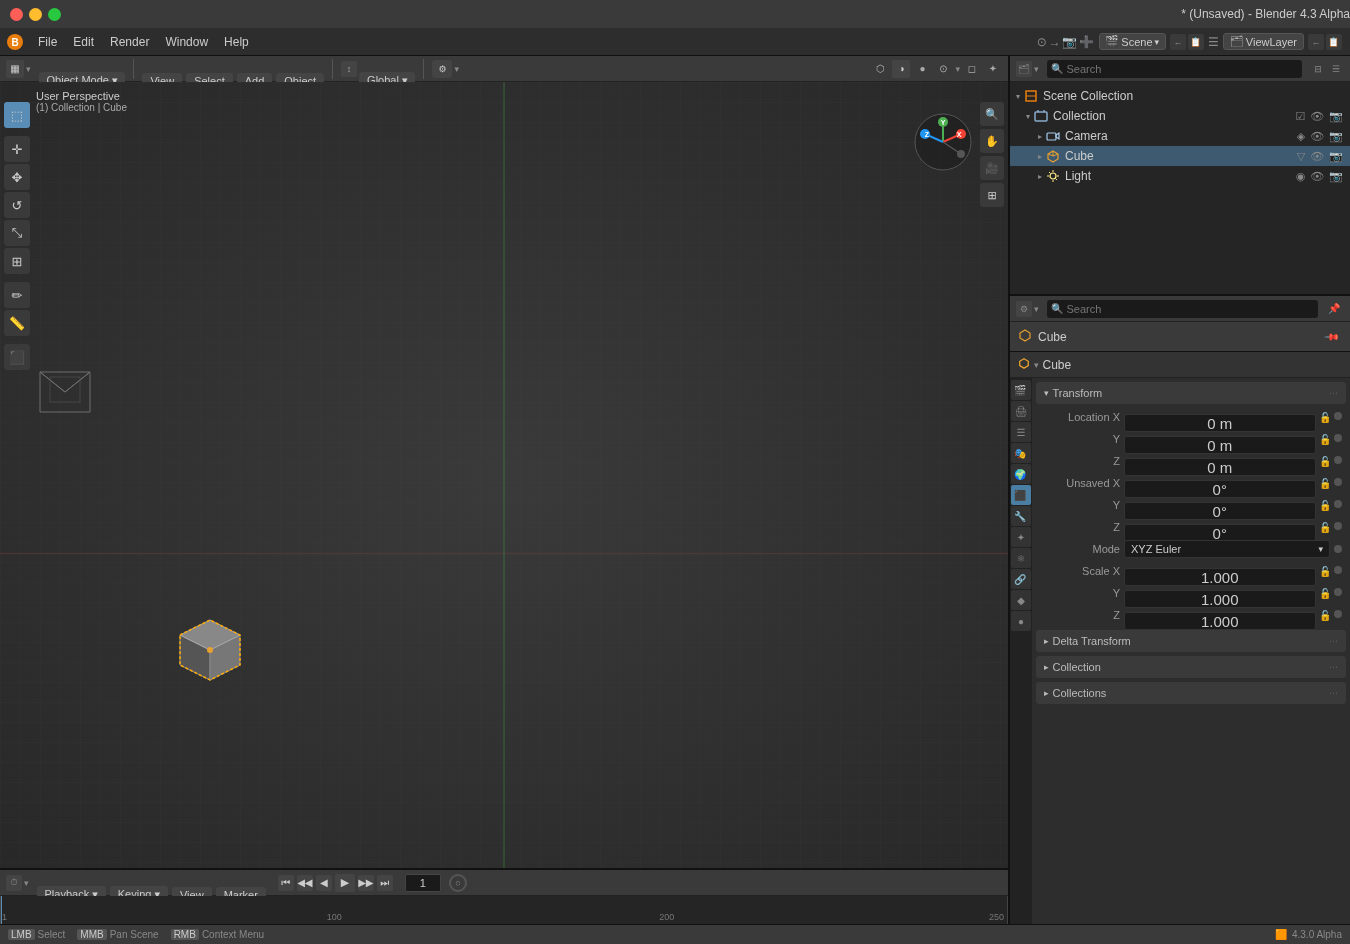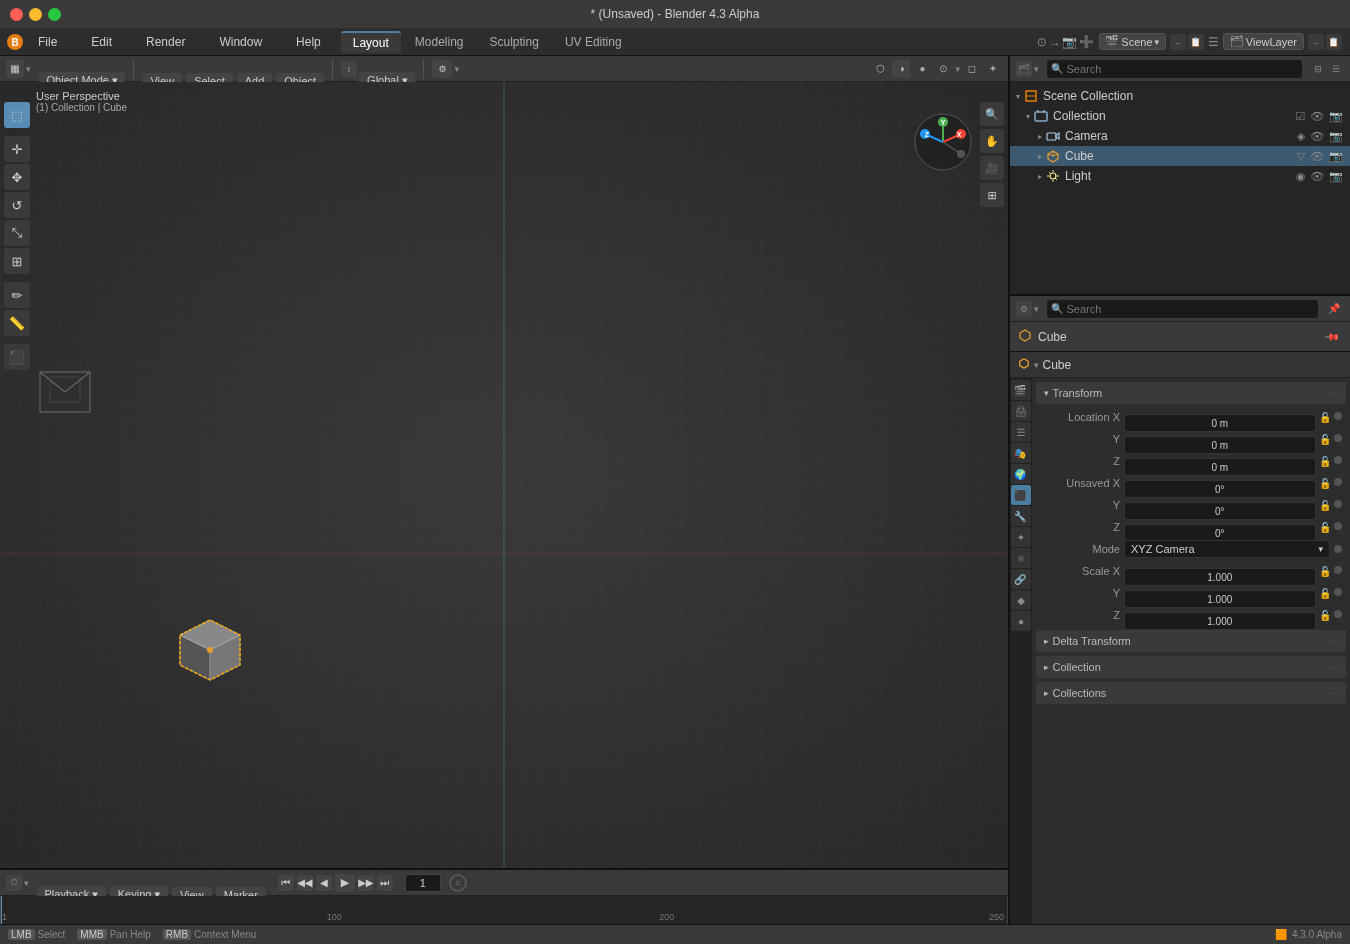--- a/index.html
+++ b/index.html
@@ -14,21 +14,21 @@
       display: flex;
       flex-direction: column;
     }
 
     
     #titlebar {
       height: 28px;
       background: #3a3a3a;
       display: flex;
       align-items: center;
-      justify-content: center;
+      justify-content: flex-end;
       position: relative;
       flex-shrink: 0;
     }
     #titlebar .traffic-lights {
       position: absolute;
       left: 10px;
       display: flex;
       gap: 6px;
     }
     .traffic-dot {
@@ -58,21 +58,21 @@
       display: flex;
       align-items: center;
       justify-content: center;
       color: #e87d0d;
       font-size: 16px;
       font-weight: bold;
     }
     #menubar .menu-items {
       display: flex;
       align-items: center;
-      gap: 18px;
+      gap: 0;
     }
     .menu-item {
       padding: 2px 8px;
       cursor: pointer;
       border-radius: 3px;
       color: #ccc;
       font-size: 12px;
     }
     .ws-tab {
       padding: 3px 12px;
@@ -385,21 +385,21 @@
       flex-shrink: 0;
     }
     .prop-value {
       flex: 1;
       height: 18px;
       background: #1a1a1a;
       border: 1px solid #333;
       border-radius: 3px;
       color: #ccc;
       text-align: left;
-      font-size: 10px;
+      font-size: 15px;
       display: flex;
       align-items: center;
       justify-content: center;
       cursor: ew-resize;
       margin-top: 12px;
     }
     .prop-actions {
       display: flex;
       gap: 2px;
     }
@@ -576,26 +576,20 @@
     </svg>
   </div>
   <div class="menu-items">
     <span class="menu-item">File</span>
     <span class="menu-item">Edit</span>
     <span class="menu-item">Render</span>
     <span class="menu-item">Window</span>
     <span class="menu-item">Help</span>
   </div>
 
-  <div style="display:flex;align-items:center;gap:2px;margin-left:12px;">
-    <span class="ws-tab active">Layout</span>
-    <span class="ws-tab">Modeling</span>
-    <span class="ws-tab">Sculpting</span>
-    <span class="ws-tab">UV Editing</span>
-  </div>
 
   <div style="margin-left:auto;display:flex;align-items:center;gap:4px;padding-right:8px;">
     <div style="display:flex;align-items:center;gap:2px;">
       <span style="font-size:12px;color:#888;">⊙</span>
       <span style="font-size:12px;color:#888;">→</span>
       <span style="font-size:12px;color:#888;">📷</span>
       <span style="font-size:12px;color:#888;">➕</span>
     </div>
     <div class="small-btn">
       <span style="color:#aaa;">🎬</span>
@@ -1007,21 +1001,21 @@
               <div class="prop-value">0°</div>
               <div class="prop-actions">
                 <span class="prop-lock-btn">🔓</span>
                 <div class="prop-dot"></div>
               </div>
             </div>
 
             <div class="prop-row">
               <span class="prop-label">Mode</span>
               <div class="prop-dropdown">
-                <span>XYZ Camera</span>
+                <span>XYZ Euler</span>
                 <span style="font-size:9px;">▾</span>
               </div>
               <div class="prop-dot"></div>
             </div>
 
             <div class="prop-row">
               <span class="prop-label">Scale X</span>
               <div class="prop-value">1.000</div>
               <div class="prop-actions">
                 <span class="prop-lock-btn">🔓</span>
@@ -1077,21 +1071,21 @@
 
 </div>
 
 <div id="statusbar">
   <div class="status-item">
     <span class="status-key">LMB</span>
     <span>Select</span>
   </div>
   <div class="status-item">
     <span class="status-key">MMB</span>
-    <span>Pan Help</span>
+    <span>Pan Scene</span>
   </div>
   <div class="status-item">
     <span class="status-key">RMB</span>
     <span>Context Menu</span>
   </div>
   <div style="margin-left:auto;display:flex;align-items:center;gap:4px;">
     <span style="font-size:10px;color:#666;">🟧</span>
     <span>4.3.0 Alpha</span>
   </div>
 </div>

